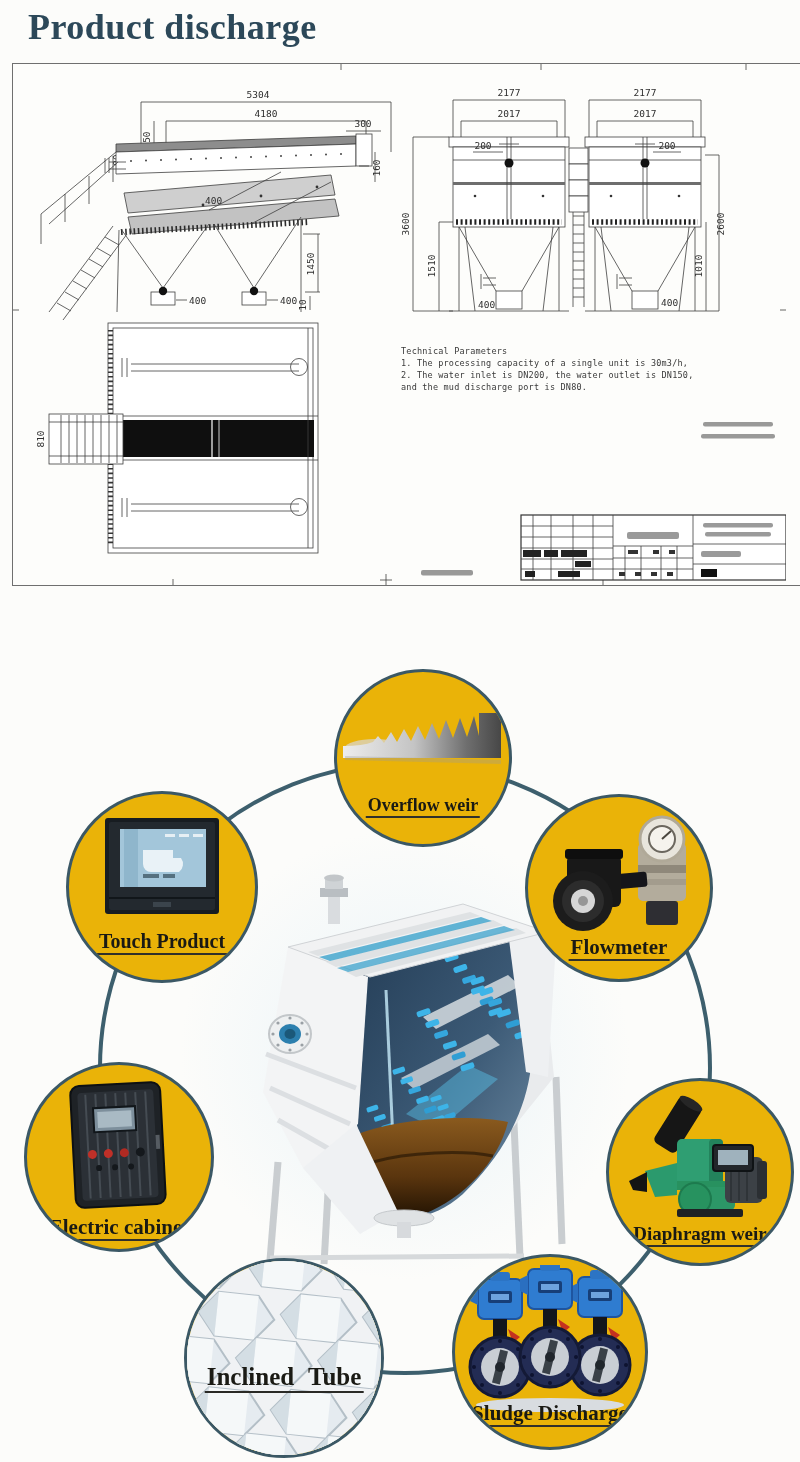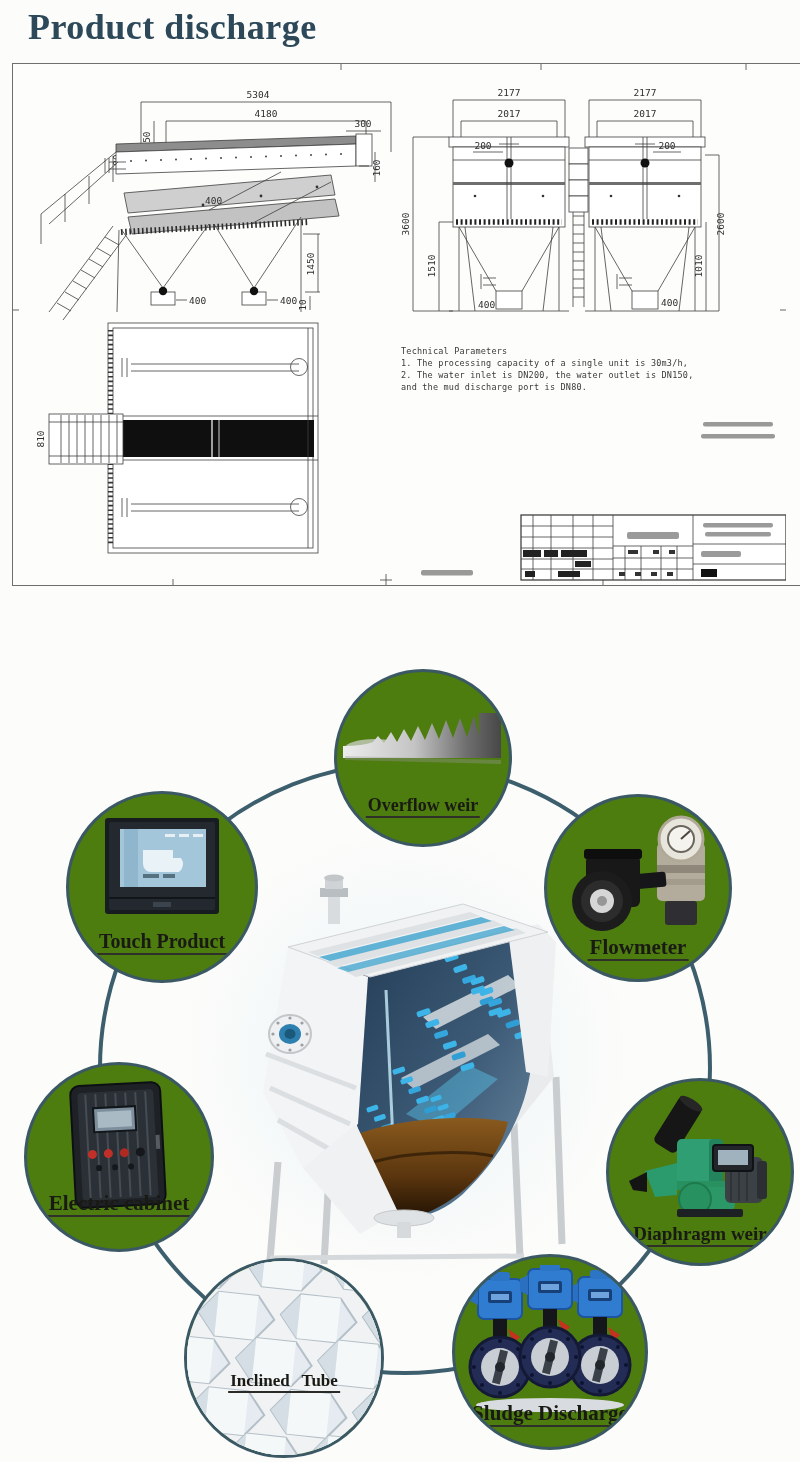--- a/index.html
+++ b/index.html
@@ -25,21 +25,21 @@
   .glow{
     position:absolute;left:180px;top:830px;width:450px;height:450px;z-index:0;
     background:radial-gradient(closest-side,#e9f3f8,rgba(255,255,255,0));
   }
   .ring{
     position:absolute;left:98px;top:761px;width:614px;height:614px;
     border:4px solid #3d5f6d;border-radius:50%;box-sizing:border-box;z-index:1;
   }
   .center-render{position:absolute;left:208px;top:862px;z-index:2;}
   .fcircle{
-    position:absolute;border-radius:50%;background:#4d7c0f;
+    position:absolute;border-radius:50%;background:#eab308;
     border:3px solid #3b5865;box-sizing:border-box;overflow:hidden;z-index:3;
   }
   .photo{position:absolute;left:50%;transform:translateX(-50%);}
   .flabel{
     position:absolute;left:50%;transform:translateX(-50%);
     font-weight:bold;color:#1a1a14;white-space:nowrap;
     border-bottom:2px solid #30302b;padding:0 2px 1px 2px;line-height:1.05;
   }
 </style>
 </head>
@@ -526,21 +526,21 @@
       <rect x="90" y="18" width="10" height="3" fill="#e6eff4"></rect>
     <path d="M40,34 h30 v8 h8 a10,10 0 0 1 -2,14 h-28 a8,8 0 0 1 -8,-8 Z" fill="#e9f2f7"></path>
     <rect x="40" y="58" width="16" height="4" fill="#55707f"></rect>
       <rect x="60" y="58" width="12" height="4" fill="#55707f"></rect>
     <line x1="6" y1="82" x2="112" y2="82" stroke="#11161a" stroke-width="2"></line>
     <rect x="50" y="86" width="18" height="5" fill="#3b444c"></rect>
   </svg>
   <div class="flabel" style="bottom:25px;font-size:20px;">Touch Product</div>
 </div>
 
-<div class="fcircle" style="left:544px;top:794px;width:188px;height:188px;">
+<div class="fcircle" style="left:525px;top:794px;width:188px;height:188px;">
   <svg class="photo" style="top:16px;" width="152" height="122" viewBox="0 0 152 122">
 
     <rect x="95" y="30" width="48" height="58" rx="5" fill="#b3ac9c"></rect>
     <rect x="95" y="52" width="48" height="8" fill="#8f887a"></rect>
     <rect x="95" y="66" width="48" height="6" fill="#a39c8d"></rect>
     <circle cx="119" cy="26" r="22" fill="#e8e5dc" stroke="#b0a998" stroke-width="3"></circle>
     <circle cx="119" cy="26" r="13" fill="#f5f3ed" stroke="#6b675e" stroke-width="2"></circle>
     <line x1="119" y1="26" x2="128" y2="18" stroke="#4a463e" stroke-width="2"></line>
     <rect x="103" y="88" width="32" height="24" rx="3" fill="#2e2e33"></rect>
 
@@ -579,21 +579,21 @@
           <circle cx="76" cy="74" r="4.5" fill="#14181c"></circle>
       </g>
       <g fill="#14181c">
         <circle cx="34" cy="88" r="3"></circle>
           <circle cx="50" cy="88" r="3"></circle>
           <circle cx="66" cy="88" r="3"></circle>
       </g>
       <rect x="92" y="58" width="4" height="14" fill="#565c62"></rect>
     </g>
   </svg>
-  <div class="flabel" style="bottom:32px;font-size:21px;">Electric cabinet</div>
+  <div class="flabel" style="bottom:8px;font-size:21px;">Electric cabinet</div>
 </div>
 
 <div class="fcircle" style="left:606px;top:1078px;width:188px;height:188px;">
   <svg class="photo" style="top:14px;" width="150" height="126" viewBox="0 0 150 126">
 
     <g transform="rotate(32 55 30)">
       <rect x="40" y="4" width="26" height="54" rx="5" fill="#161616"></rect>
       <ellipse cx="53" cy="6" rx="13" ry="4.5" fill="#262626"></ellipse>
     </g>
 
@@ -643,21 +643,21 @@
         <use href="#hex" transform="translate(134,74)"></use>
       <use href="#hex" transform="translate(10,134)"></use>
         <use href="#hex" transform="translate(92,128)"></use>
         <use href="#hex" transform="translate(174,122)"></use>
       <use href="#hex" transform="translate(-30,182)"></use>
         <use href="#hex" transform="translate(52,176)"></use>
         <use href="#hex" transform="translate(134,170)"></use>
     </g>
     <rect width="200" height="200" fill="#ffffff" opacity=".12"></rect>
   </svg>
-  <div class="flabel" style="bottom:62px;font-size:17px;word-spacing:8px;border-bottom-color:#2a2a26;">Inclined Tube</div>
+  <div class="flabel" style="bottom:62px;font-size:25px;word-spacing:8px;border-bottom-color:#2a2a26;">Inclined Tube</div>
 </div>
 
 <div class="fcircle" style="left:452px;top:1254px;width:196px;height:196px;">
   <svg class="photo" style="top:8px;" width="182" height="152" viewBox="0 0 182 152">
     <defs>
       <g id="valve">
         <rect x="-22" y="8" width="44" height="40" rx="6" fill="#2f7cd0" stroke="#1e55a0" stroke-width="2"></rect>
         <rect x="-10" y="1" width="20" height="9" rx="3" fill="#2c74c4"></rect>
         <polygon points="-30,18 -22,14 -22,34 -30,30" fill="#2a6fc0"></polygon>
         <rect x="-12" y="20" width="24" height="12" rx="2" fill="#173f78"></rect>

